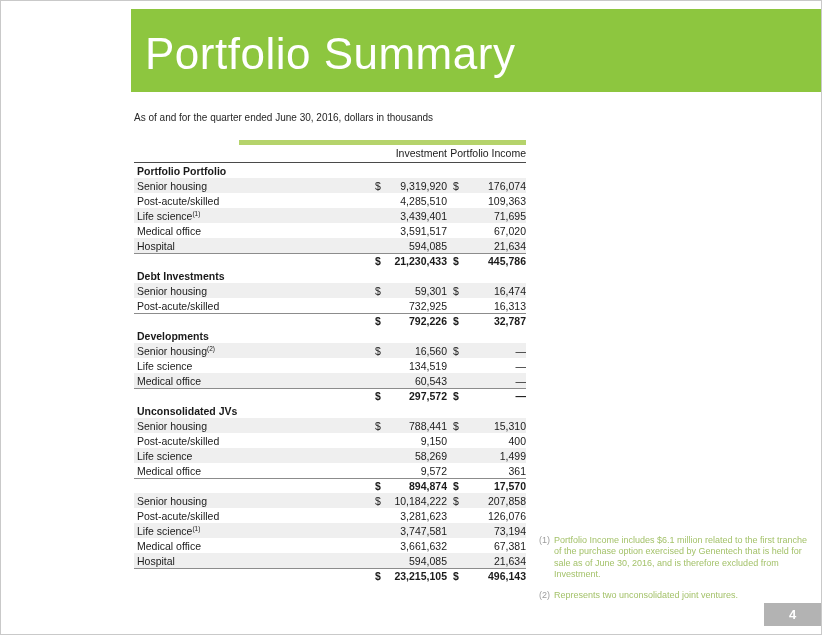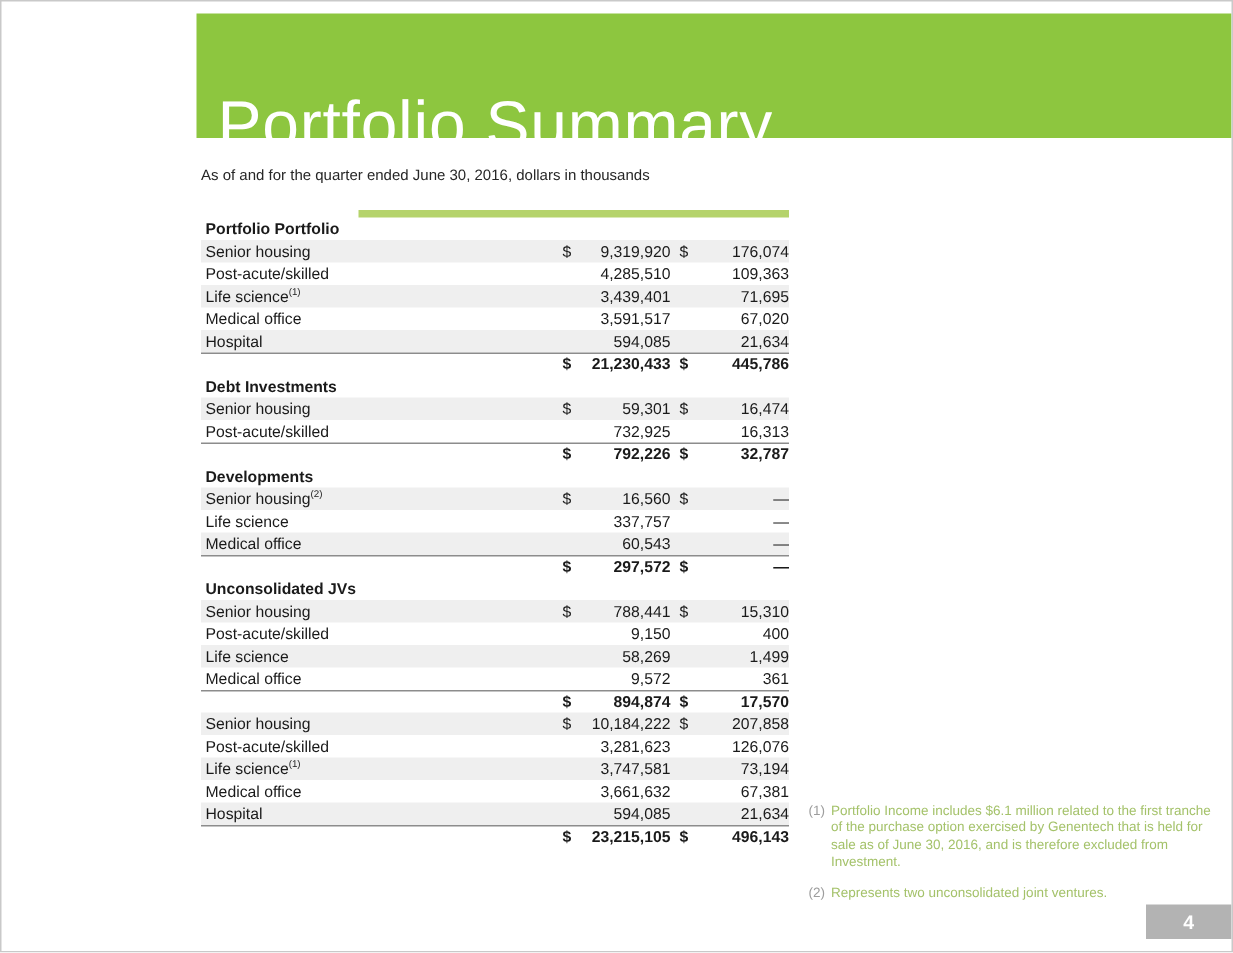--- a/index.html
+++ b/index.html
@@ -1,20 +1,20 @@
 <!DOCTYPE html>
 <html><head>
 <meta charset="utf-8">
 <style>
   * { margin:0; padding:0; box-sizing:border-box; }
   html,body { background:#ffffff; font-family:"Liberation Sans", sans-serif; }
   .slide { position:relative; width:822px; height:635px; background:#ffffff; border:1px solid #c9c9c9; overflow:hidden; }
 
   .band { position:absolute; left:130px; top:8px; right:0; height:83px; background:#8dc63f; }
-  .title { position:absolute; left:14px; top:52px; font-size:44px; font-weight:400; letter-spacing:0.5px; color:#ffffff; line-height:1.05; white-space:nowrap; }
+  .title { position:absolute; left:14px; top:22px; font-size:44px; font-weight:400; letter-spacing:0.5px; color:#ffffff; line-height:1.05; white-space:nowrap; }
 
   .subtitle { position:absolute; left:133px; top:111px; font-size:10px; color:#262626; }
 
   .ptable { position:absolute; left:133px; top:139px; width:392px; }
   .accent { height:5px; margin-left:105px; background:#b5d36b; }
   .thead { display:flex; align-items:flex-end; height:18px; border-bottom:1px solid #4a4a4a; font-size:10.5px; color:#1a1a1a; padding-bottom:3px; }
   .thead .spacer { flex:1; }
   .thead .h1 { width:72px; text-align:right; white-space:nowrap; }
   .thead .h2 { width:79px; text-align:right; white-space:nowrap; }
 
@@ -43,20 +43,25 @@
 <div class="slide">
 
   <div class="band">
     <div class="title">Portfolio Summary</div>
   </div>
 
   <div class="subtitle">As of and for the quarter ended June 30, 2016, dollars in thousands</div>
 
   <div class="ptable">
     <div class="accent"></div>
+    <div class="thead">
+      <div class="spacer"></div>
+      <div class="h1">Investment</div>
+      <div class="h2">Portfolio Income</div>
+    </div>
     <div>
         <div class="trow section-head">
           <div class="c-label">Portfolio Portfolio</div>
         </div>
         <div class="trow alt">
           <div class="c-label"><span>Senior housing</span></div>
           <div class="c-ds">$</div>
           <div class="c-amt">9,319,920</div>
           <div class="c-gap"></div>
           <div class="c-ds2">$</div>
@@ -136,21 +141,21 @@
           <div class="c-label"><span>Senior housing</span><sup class="fn-ref">(2)</sup></div>
           <div class="c-ds">$</div>
           <div class="c-amt">16,560</div>
           <div class="c-gap"></div>
           <div class="c-ds2">$</div>
           <div class="c-amt2">—</div>
         </div>
         <div class="trow">
           <div class="c-label"><span>Life science</span></div>
           <div class="c-ds"></div>
-          <div class="c-amt">337,757</div>
+          <div class="c-amt">134,519</div>
           <div class="c-gap"></div>
           <div class="c-ds2"></div>
           <div class="c-amt2">—</div>
         </div>
         <div class="trow alt">
           <div class="c-label"><span>Medical office</span></div>
           <div class="c-ds"></div>
           <div class="c-amt">60,543</div>
           <div class="c-gap"></div>
           <div class="c-ds2"></div>

